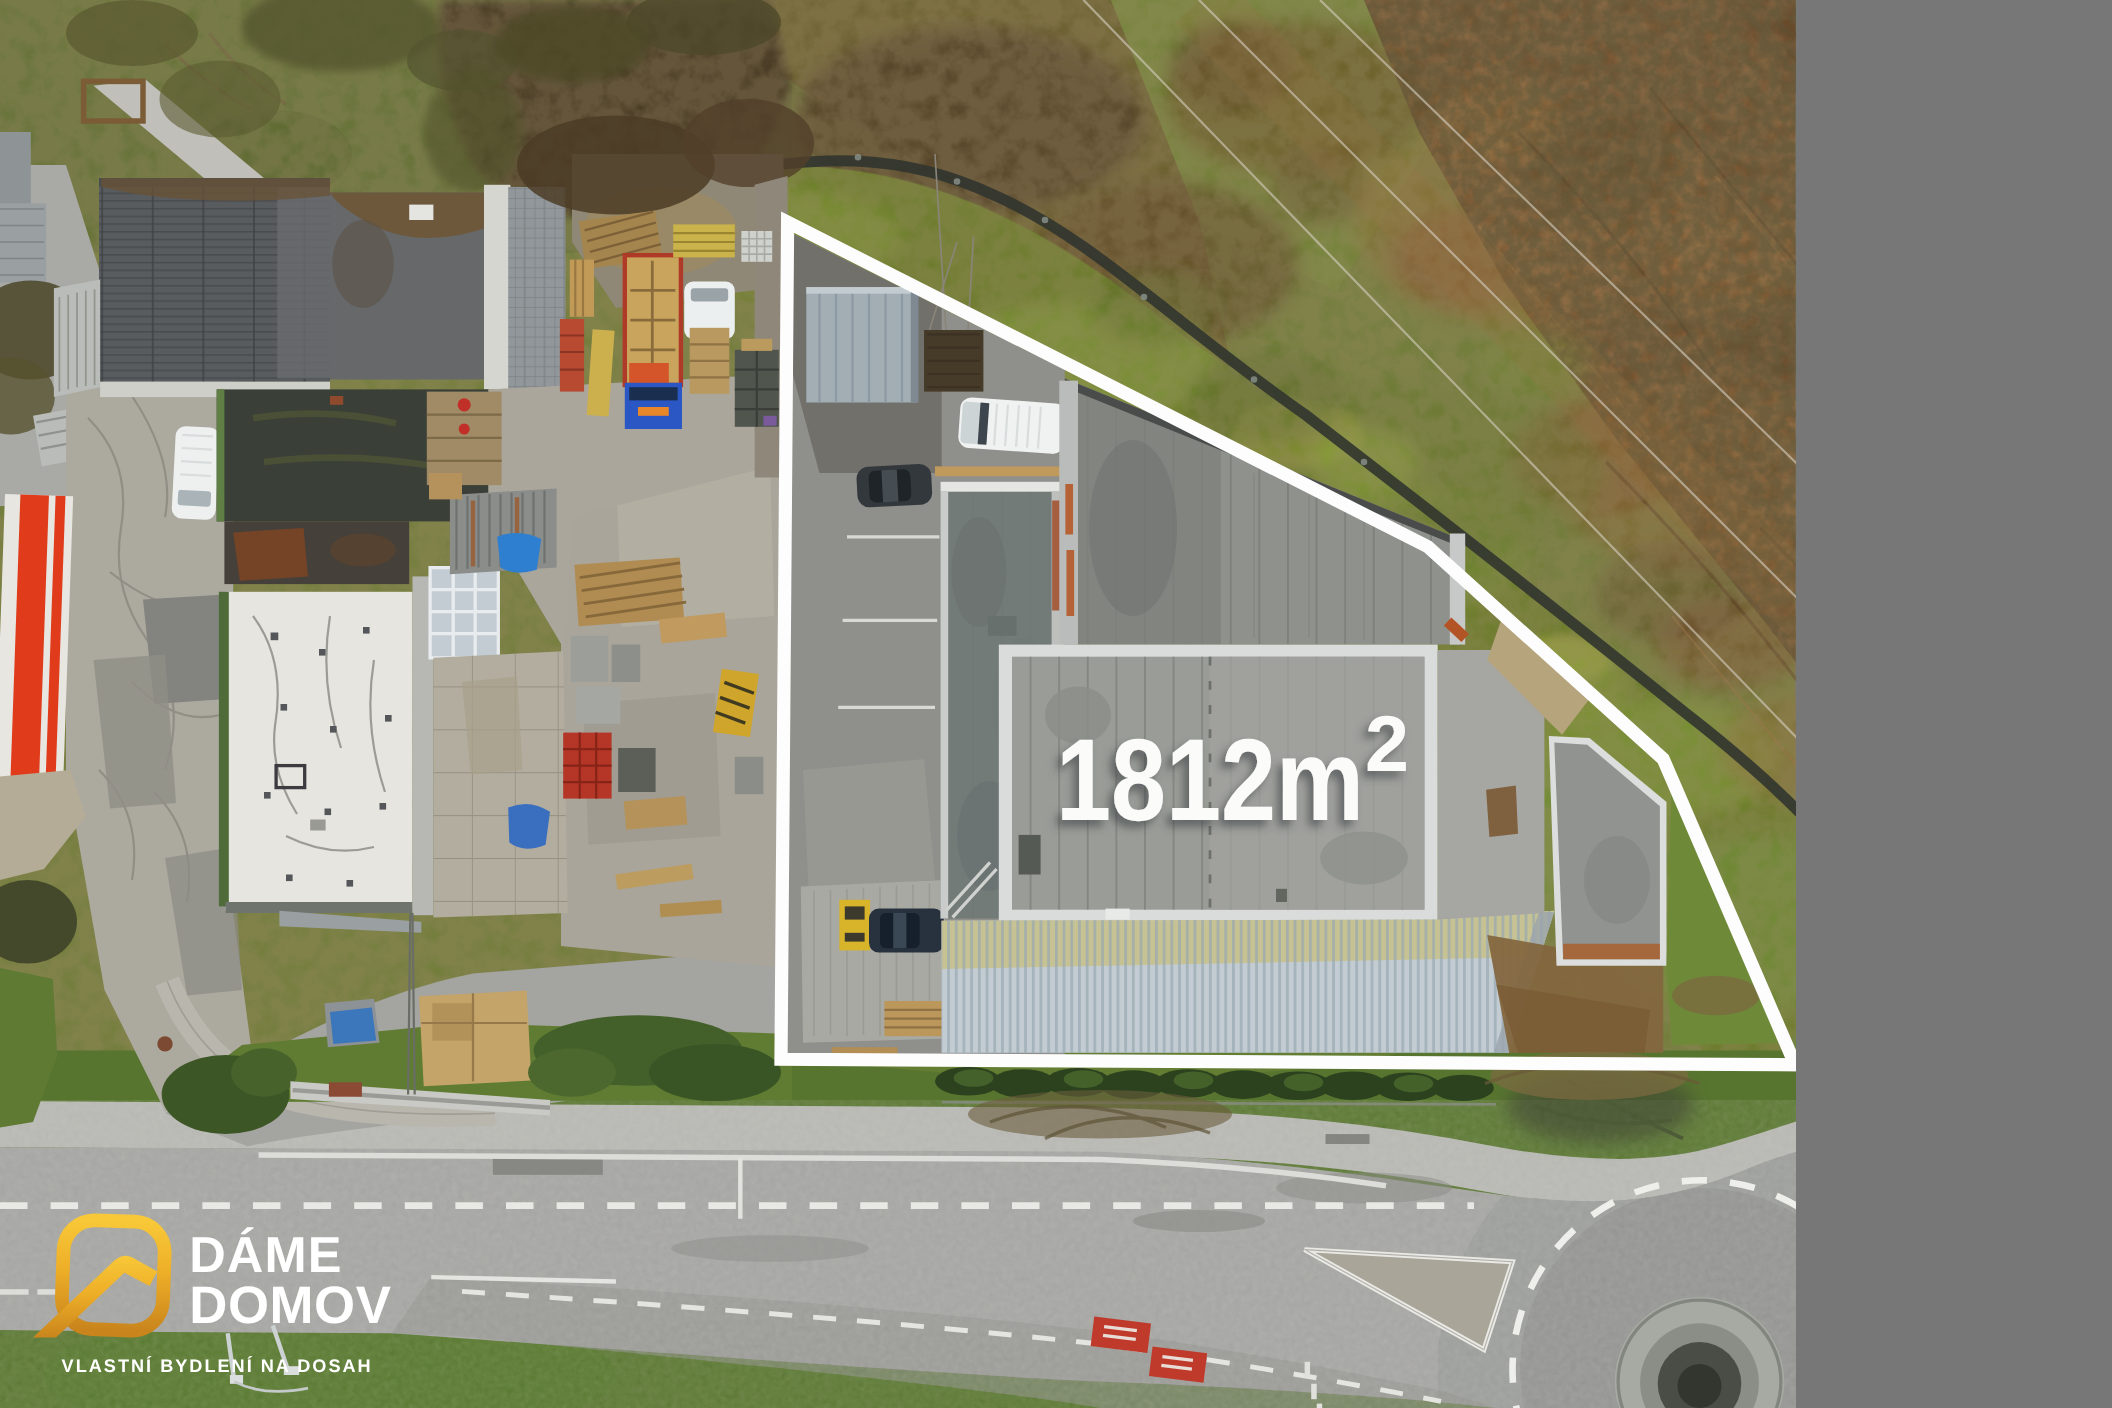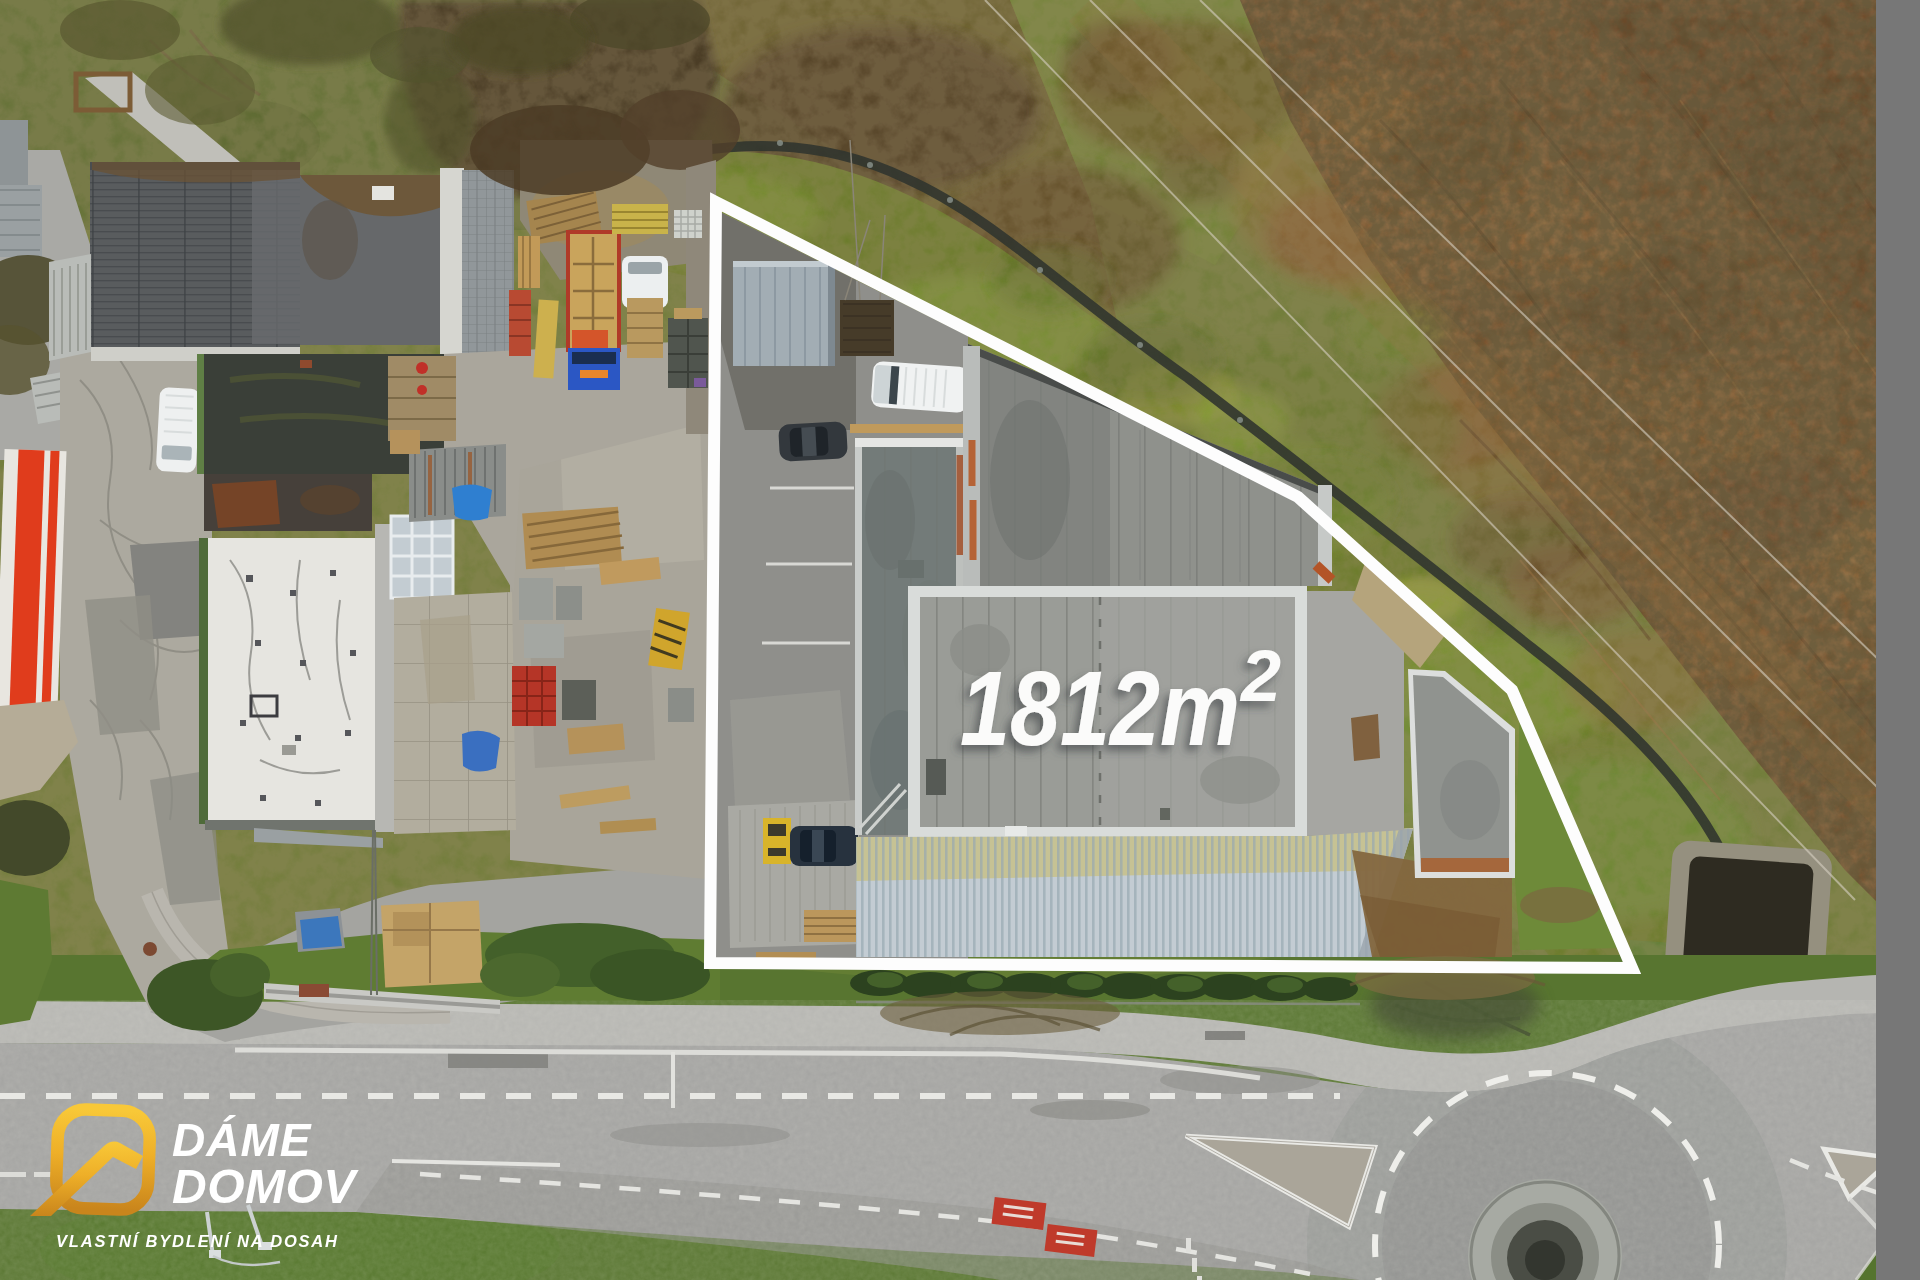--- a/index.html
+++ b/index.html
@@ -1,16 +1,16 @@
 <!DOCTYPE html>
 <html><head>
 <meta charset="utf-8">
 <style>
 html,body{margin:0;padding:0;background:#777;}
-#stage{width:1876px;height:1280px;position:relative;overflow:hidden;font-family:"Liberation Sans",sans-serif;font-style:italic;}
+#stage{width:1632px;height:1280px;position:relative;overflow:hidden;font-family:"Liberation Sans",sans-serif;}
 svg{display:block}
 </style>
 </head>
 <body>
 <div id="stage">
 <svg width="1920" height="1280" viewBox="0 0 1920 1280" xmlns="http://www.w3.org/2000/svg">
 <defs>
 <filter id="noiseNat" x="0" y="0" width="100%" height="100%">
   <feTurbulence type="fractalNoise" baseFrequency="0.055" numOctaves="4" seed="7"></feTurbulence>
   <feColorMatrix type="matrix" values="0 0 0 0 0.33  0 0 0 0 0.26  0 0 0 0 0.14  1.7 1.7 0 0 -0.85"></feColorMatrix>

